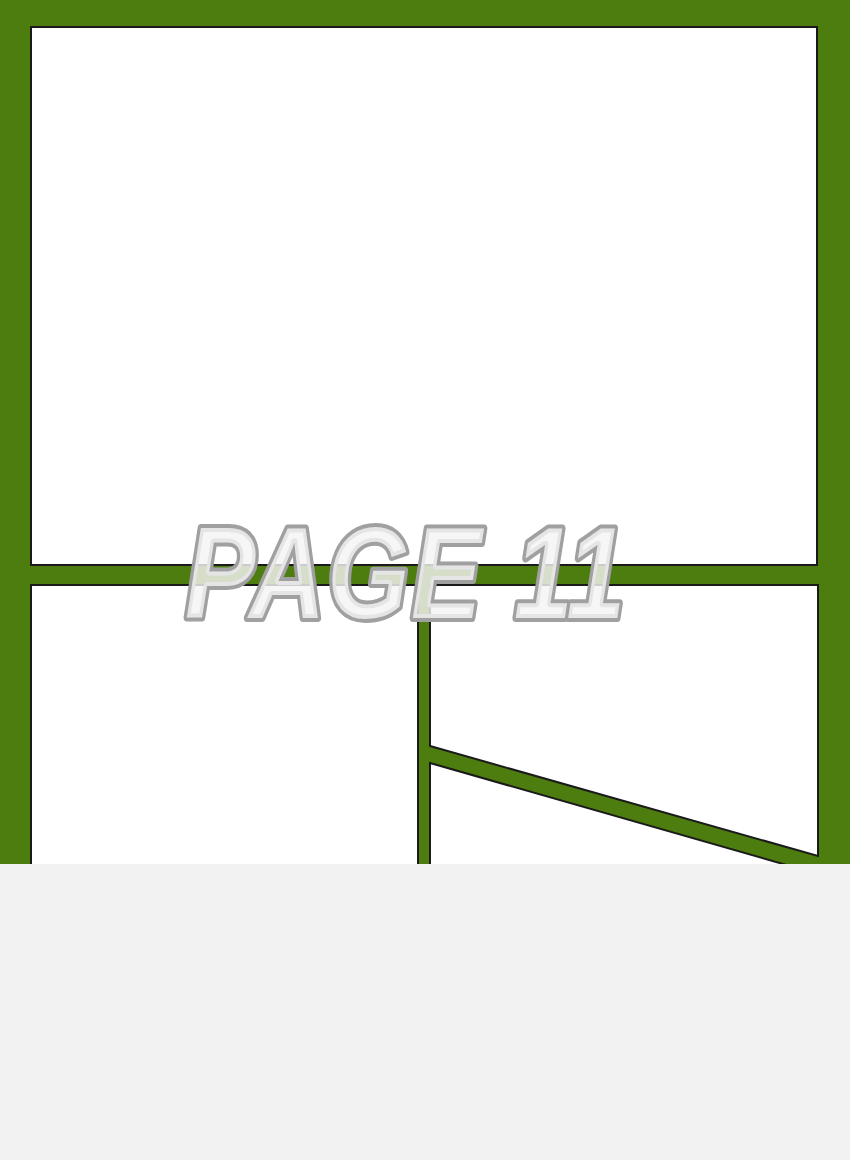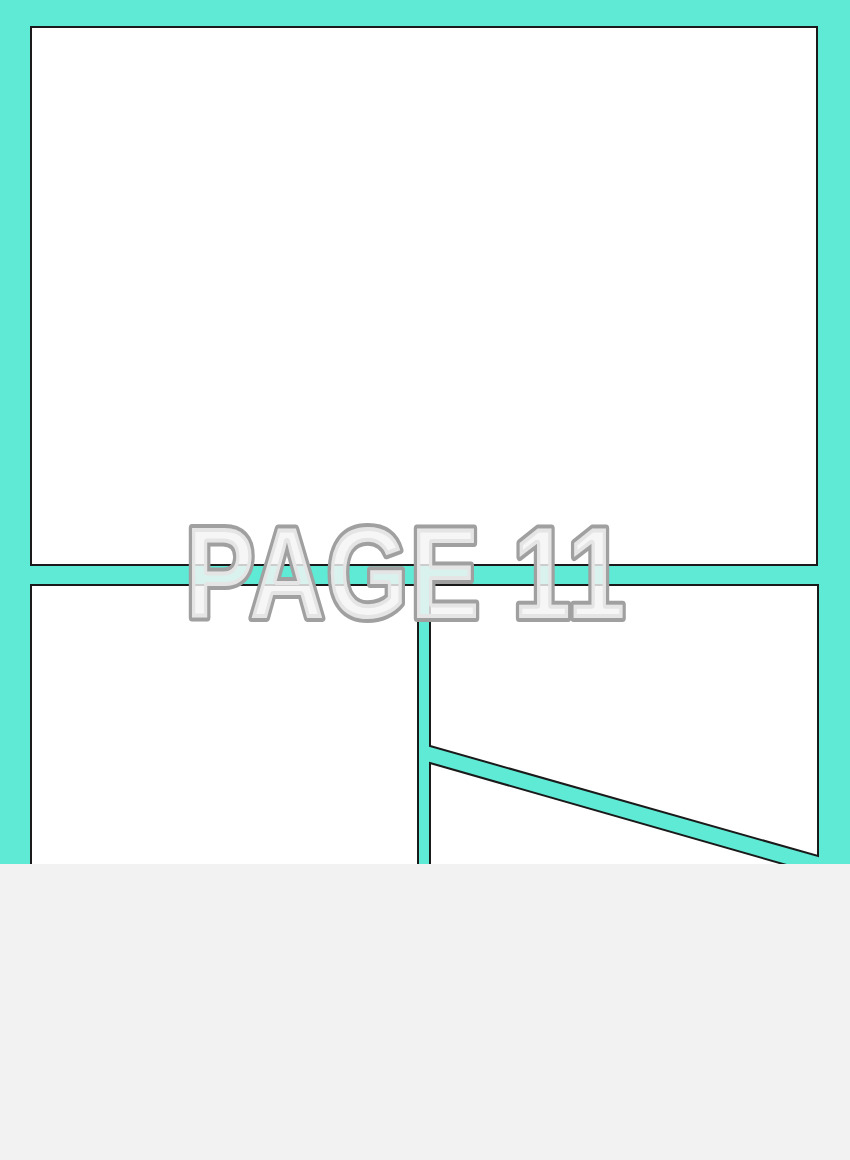--- a/index.html
+++ b/index.html
@@ -5,22 +5,23 @@
   html, body {
     margin: 0;
     padding: 0;
     background: #f2f2f2;
     font-family: "Liberation Sans", sans-serif;
   }
   .page {
     position: relative;
     width: 850px;
     height: 864px;
-    background: #5eead4;
+    background: #4d7c0f;
     overflow: hidden;
+    font-style: italic;
   }
   .layer {
     position: absolute;
     left: 0;
     top: 0;
     width: 850px;
     height: 1160px;
     display: block;
   }
   .panel {

